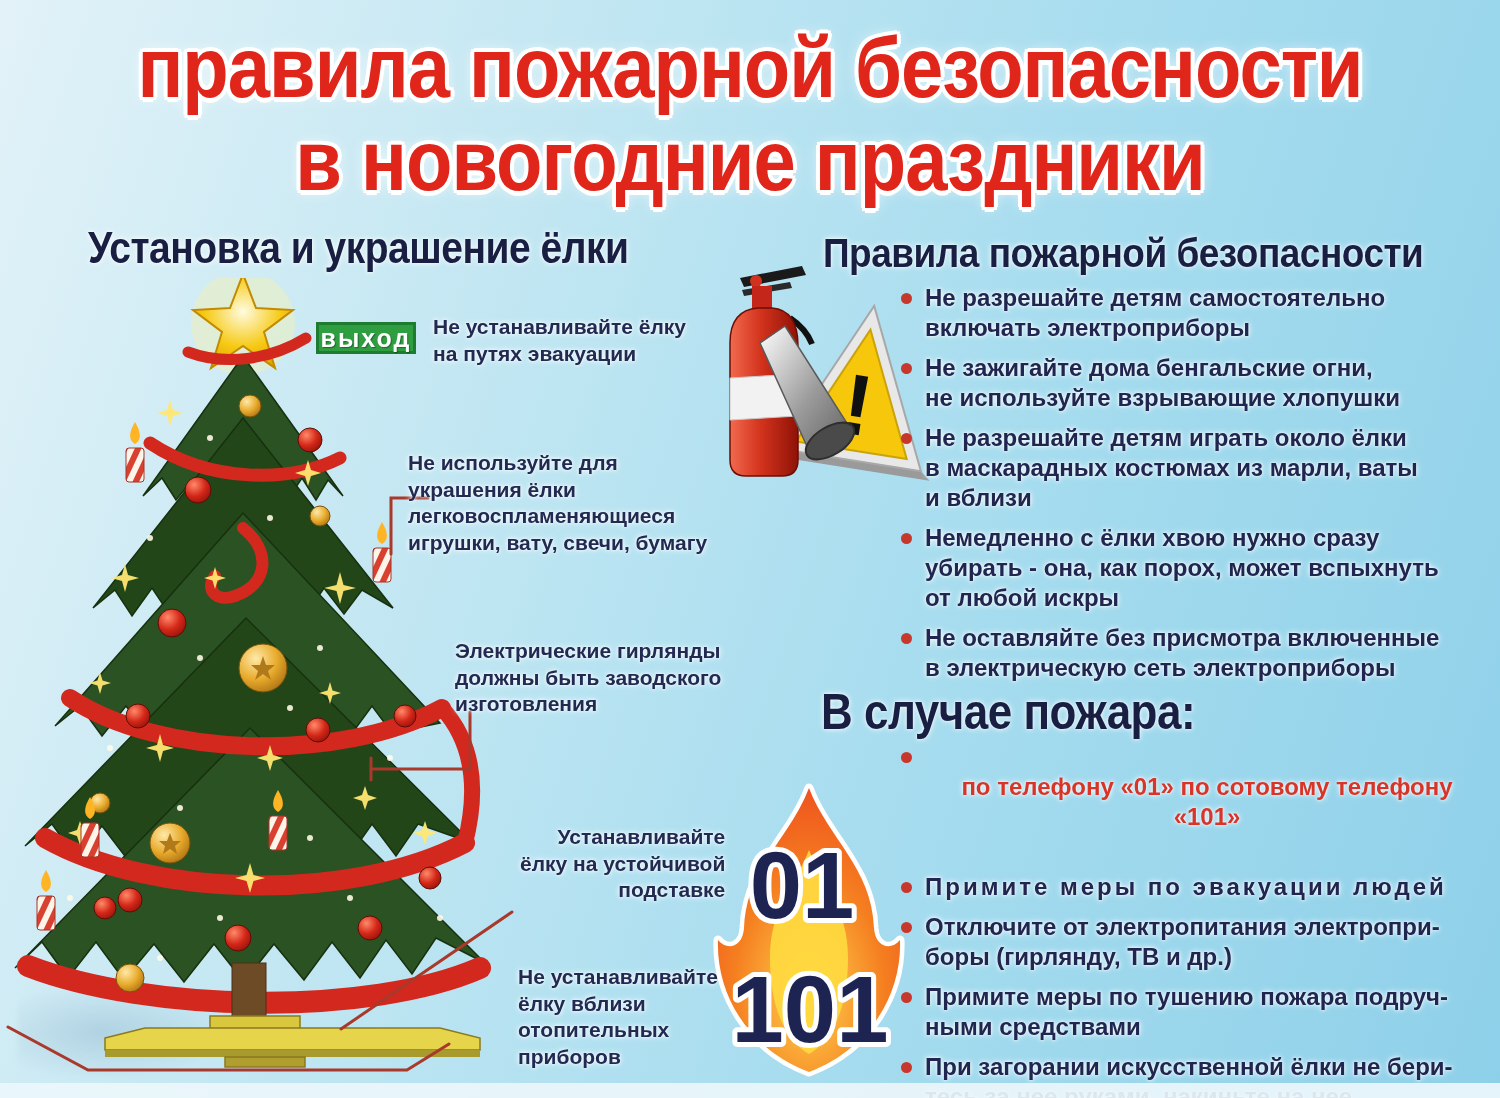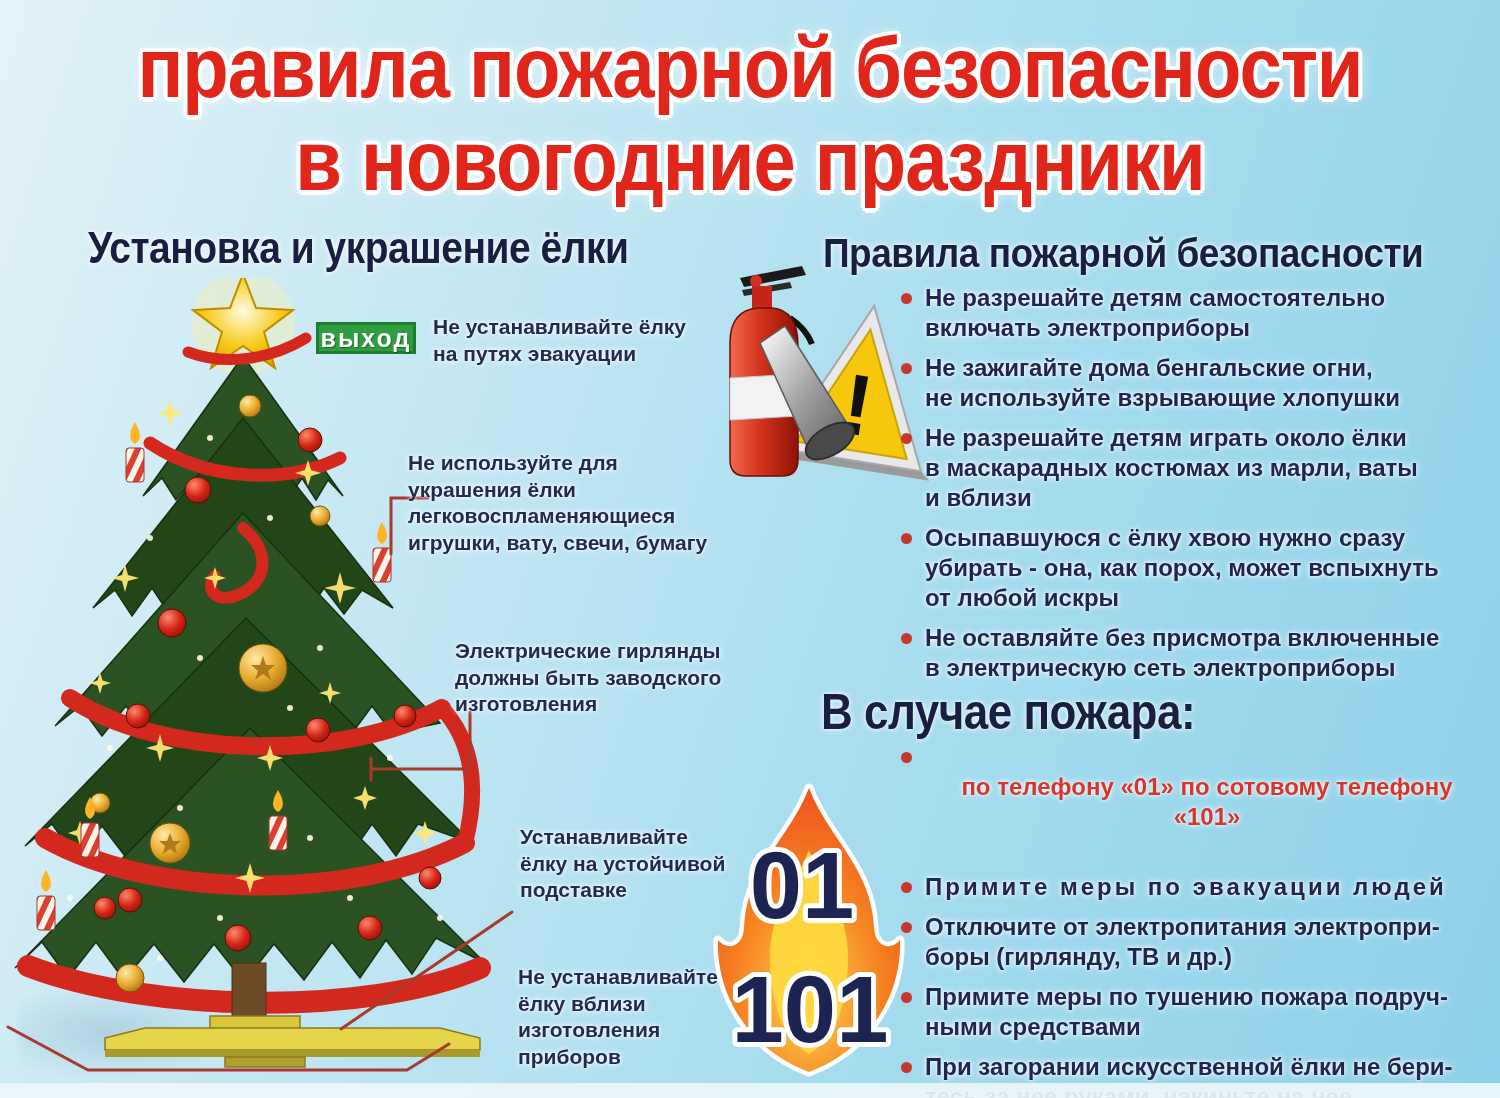--- a/index.html
+++ b/index.html
@@ -51,21 +51,21 @@
   .fire-list li:nth-child(2) .li-text{letter-spacing:3px;}
   
   .ann{
     position:absolute;color:#222a52;font-weight:700;font-size:21px;line-height:1.27;
     white-space:pre-line;
     text-shadow:0 0 6px rgba(255,255,255,.95),0 0 3px rgba(255,255,255,.9);
   }
   .a1{left:433px;top:314px;}
   .a2{left:408px;top:450px;}
   .a3{left:455px;top:638px;}
-  .a4{left:520px;top:824px;}
+  .a4{left:520px;top:824px;text-align:right;}
   .a5{left:518px;top:964px;}
   
   .exit{
     position:absolute;left:316px;top:322px;width:100px;height:32px;
     background:#2f9e41;border:3px solid #1e7c30;box-sizing:border-box;
     display:flex;align-items:center;justify-content:center;
     color:#fff;font-weight:800;font-size:25px;letter-spacing:2px;
     text-shadow:1px 1px 1px rgba(0,0,0,.35);
   }
   .abs{position:absolute;}
@@ -291,21 +291,21 @@
 легковоспламеняющиеся
 игрушки, вату, свечи, бумагу</div>
   <div class="ann a3">Электрические гирлянды
 должны быть заводского
 изготовления</div>
   <div class="ann a4">Устанавливайте
 ёлку на устойчивой
 подставке</div>
   <div class="ann a5">Не устанавливайте
 ёлку вблизи
-изготовления
+отопительных
 приборов</div>
 
   <ul class="blist rules">
     <li>
         <span class="dot"></span>
         <span class="li-text">Не разрешайте детям самостоятельно
 включать электроприборы</span>
       </li>
     <li>
         <span class="dot"></span>
@@ -313,21 +313,21 @@
 не используйте взрывающие хлопушки</span>
       </li>
     <li>
         <span class="dot"></span>
         <span class="li-text">Не разрешайте детям играть около ёлки
 в маскарадных костюмах из марли, ваты
 и вблизи</span>
       </li>
     <li>
         <span class="dot"></span>
-        <span class="li-text">Осыпавшуюся с ёлку хвою нужно сразу
+        <span class="li-text">Немедленно с ёлки хвою нужно сразу
 убирать - она, как порох, может вспыхнуть
 от любой искры</span>
       </li>
     <li>
         <span class="dot"></span>
         <span class="li-text">Не оставляйте без присмотра включенные
 в электрическую сеть электроприборы</span>
       </li>
   </ul>
 

